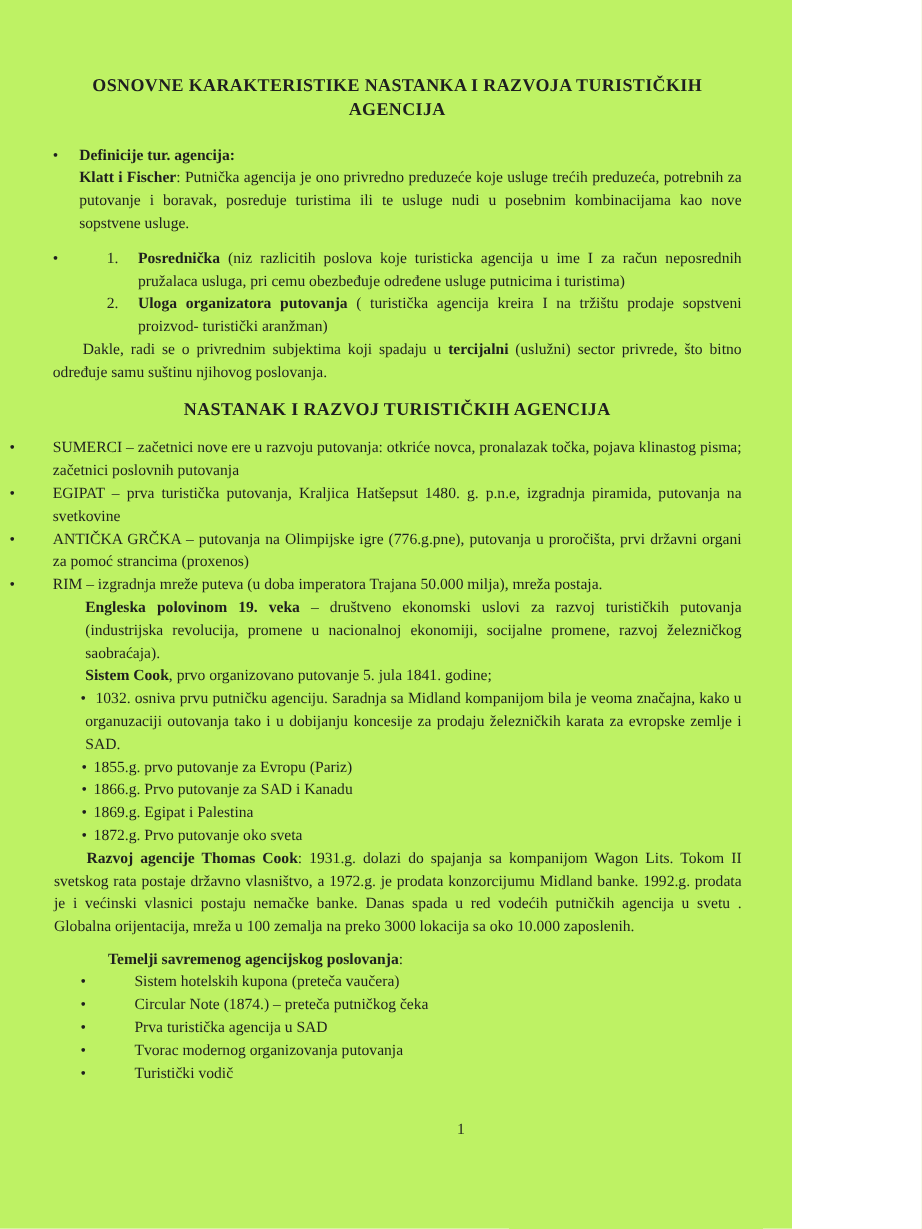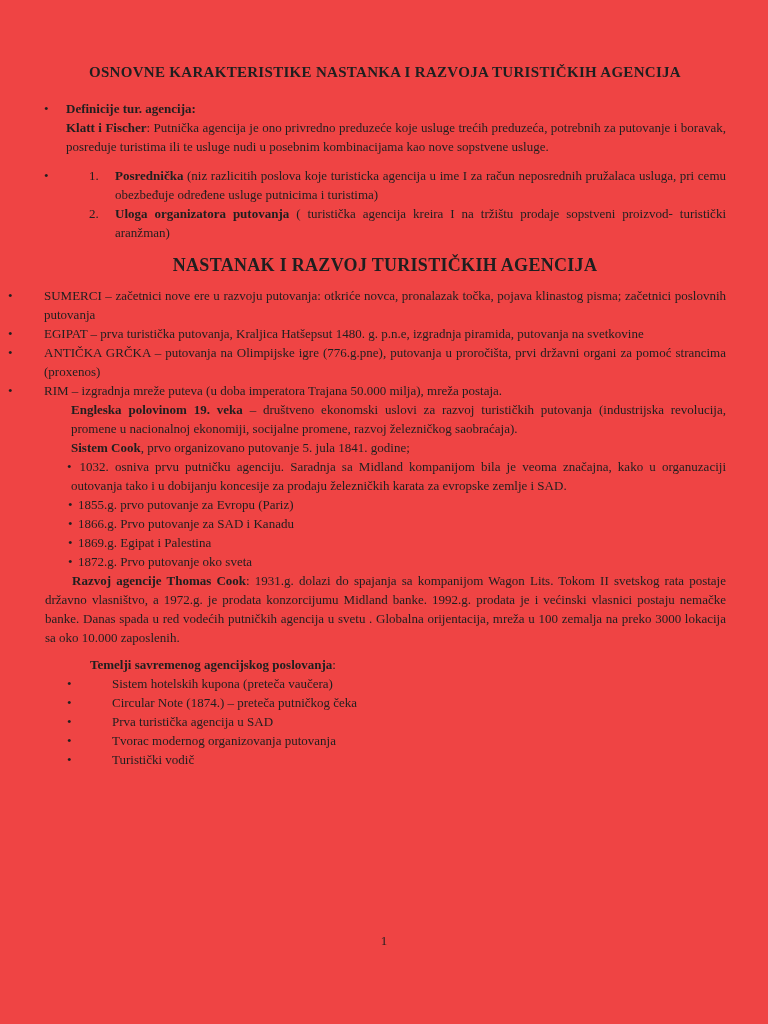--- a/index.html
+++ b/index.html
@@ -1,17 +1,17 @@
 <!DOCTYPE html>
 <html><head>
 <meta charset="utf-8">
 <style>
   html,body{margin:0;padding:0;background:#ffffff;}
   .page{
-    position:relative;width:768px;height:1024px;overflow:hidden;background:#ef4444;
+    position:relative;width:660px;height:1024px;overflow:hidden;background:#bef264;
     color:#1f1f1f;font-family:"Liberation Serif","DejaVu Serif",serif;
     font-size:13px;line-height:19px;
     -webkit-font-smoothing:antialiased;
   }
   .content{padding:62px 42px 0 44px;}
   .title{
     text-align:center;font-weight:bold;font-size:15px;line-height:20px;letter-spacing:.3px;
   }
   .just{text-align:justify;}
   .bold{font-weight:bold;}
@@ -22,21 +22,21 @@
   .sec-defs{margin-top:17px;margin-left:22px;}
   .hang{position:relative;}
   .hang>.bullet{position:absolute;left:-22px;top:0;}
 
   
   .sec-roles{margin-top:10px;margin-left:22px;}
   .numitem{margin-left:49px;position:relative;text-align:justify;}
   .numitem>.num{position:absolute;left:-26px;top:0;}
   .concl{margin-left:-22px;text-indent:25px;text-align:justify;}
 
-  .h2c{text-align:center;font-weight:bold;font-size:18px;line-height:20px;letter-spacing:.3px;margin-top:13px;font-family:Liberation Serif, serif;}
+  .h2c{text-align:center;font-weight:bold;font-size:15px;line-height:20px;letter-spacing:.3px;margin-top:13px;font-family:Liberation Serif, serif;}
 
   
   .sec-hist{margin-top:11px;}
   .faritem{position:relative;text-align:justify;}
   .faritem>.bullet{position:absolute;left:-36px;top:0;}
 
   .ind-eng{margin-left:27px;text-align:justify;}
   .ind-cook{margin-left:27px;}
   .c1845{margin-left:27px;text-indent:-2px;text-align:justify;}
   .c1845 .gap{display:inline-block;width:8px;}
@@ -72,20 +72,23 @@
       <div class="hang">
         <span class="bullet">•</span>
       </div>
       <div class="numitem">
         <span class="num">1.</span>
         <span class="bold">Posrednička</span><span> (niz razlicitih poslova koje turisticka agencija u ime I za račun neposrednih pružalaca usluga, pri cemu obezbeđuje određene usluge putnicima i turistima)</span>
       </div>
       <div class="numitem">
         <span class="num">2.</span>
         <span class="bold">Uloga organizatora putovanja</span><span> ( turistička agencija kreira I na tržištu prodaje sopstveni proizvod- turistički aranžman)</span>
+      </div>
+      <div class="concl">
+        <span>Dakle, radi se o privrednim subjektima koji spadaju u </span><span class="bold">tercijalni</span><span> (uslužni) sector privrede, što bitno određuje samu suštinu njihovog poslovanja.</span>
       </div>
     </div>
 
     <div class="h2c">NASTANAK I RAZVOJ TURISTIČKIH AGENCIJA</div>
 
     <div class="sec-hist">
       <div class="faritem">
         <span class="bullet">•</span><span>SUMERCI – začetnici nove ere u razvoju putovanja: otkriće novca, pronalazak točka, pojava klinastog pisma; začetnici poslovnih putovanja</span>
       </div>
       <div class="faritem">

